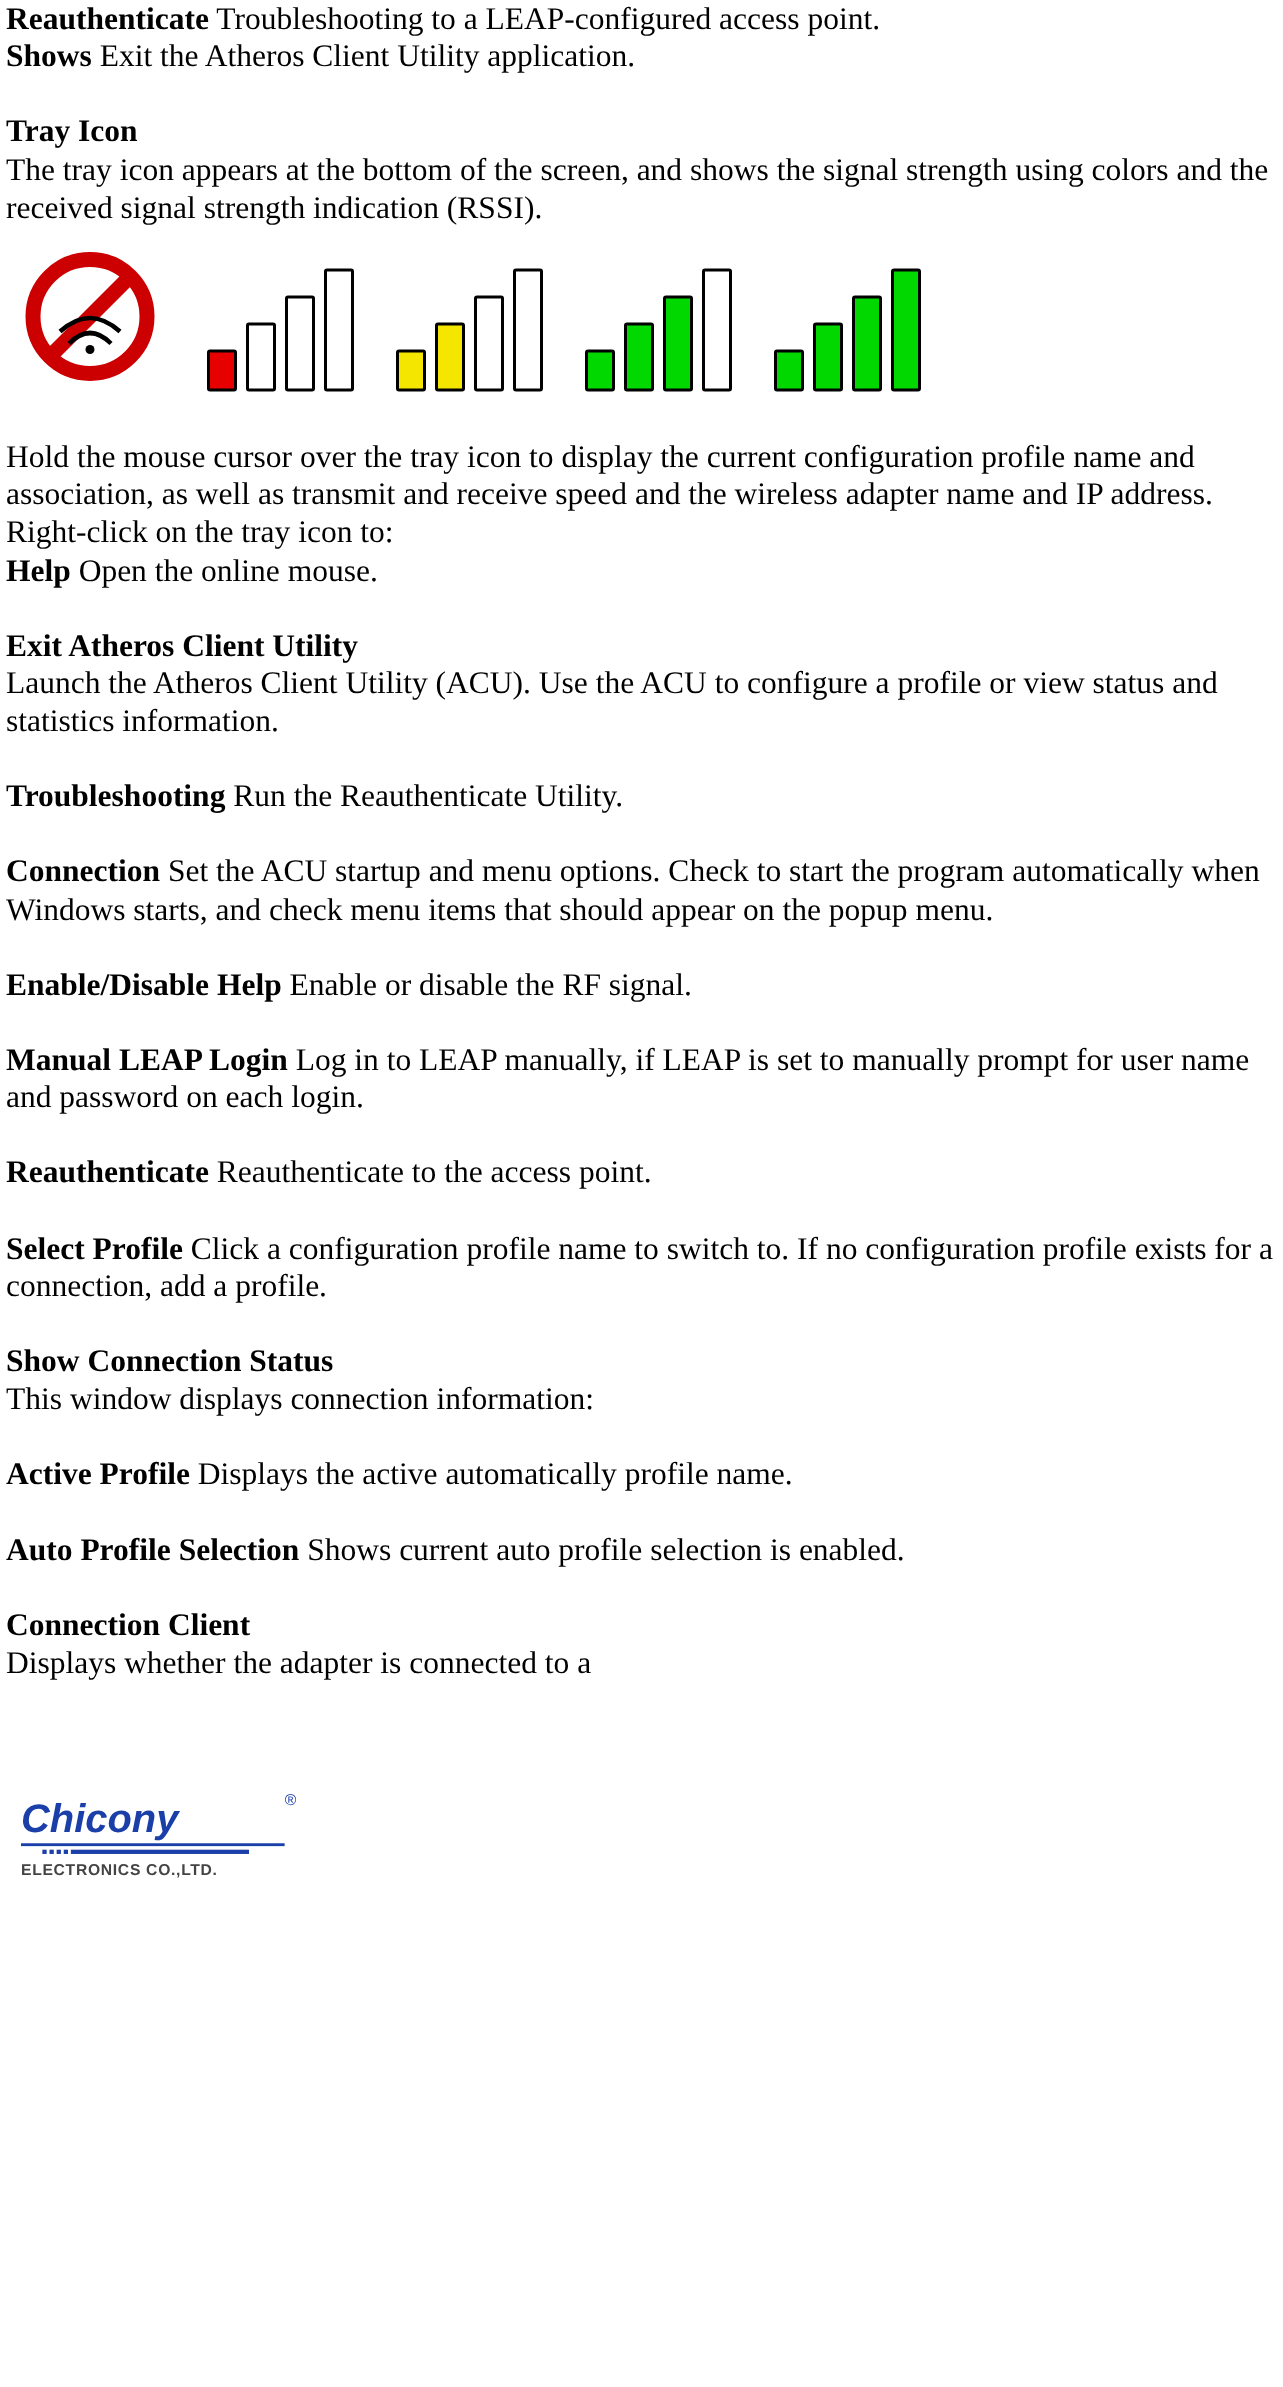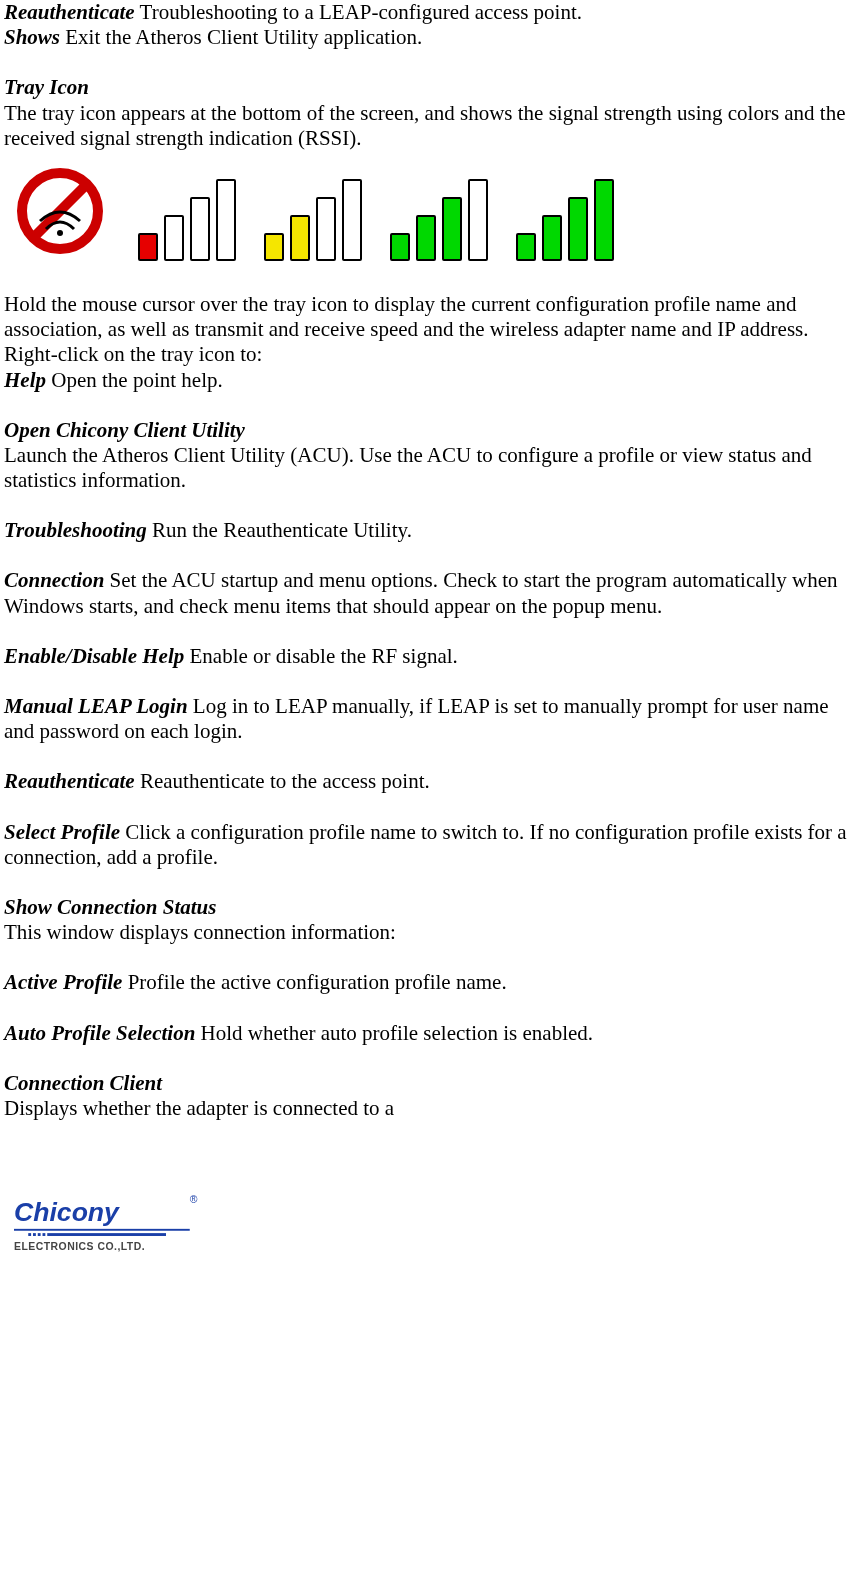--- a/index.html
+++ b/index.html
@@ -5,21 +5,21 @@
   body {
     font-family: "Times New Roman", Times, serif;
     font-size: 21px;
     line-height: 1.2;
     margin: 0;
     padding: 0 4px;
     width: 855px;
     color: #000;
     background: #fff;
   }
-  b { font-weight: bold; font-style: italic; }
+  b { font-weight: bold; }
   .para { margin: 0; }
   .blank { height: 25px; }
   .icons-row { display: flex; align-items: flex-end; gap: 28px; margin: 10px 0 6px 6px; }
   .no-signal { width: 100px; height: 100px; position: relative; }
   .no-signal svg { width: 100px; height: 100px; }
   .bars { display: flex; align-items: flex-end; gap: 6px; }
   .bar {
     width: 20px;
     border: 2px solid #000;
     border-radius: 2px;
@@ -80,26 +80,26 @@
     <div class="bar filled-green" style="height:46px"></div>
     <div class="bar filled-green" style="height:64px"></div>
     <div class="bar filled-green" style="height:82px"></div>
   </div>
 </div>
 
 <div class="blank"></div>
 
 <p class="para">Hold the mouse cursor over the tray icon to display the current configuration profile name and association, as well as transmit and receive speed and the wireless adapter name and IP address. Right-click on the tray icon to:</p>
 <p class="para">
-  <b>Help</b><span> Open the point help.</span>
+  <b>Help</b><span> Open the online mouse.</span>
 </p>
 
 <div class="blank"></div>
 
-<p class="para"><b>Open Chicony Client Utility</b></p>
+<p class="para"><b>Exit Atheros Client Utility</b></p>
 <p class="para">Launch the Atheros Client Utility (ACU). Use the ACU to configure a profile or view status and statistics information.</p>
 
 <div class="blank"></div>
 
 <p class="para">
   <b>Troubleshooting</b><span> Run the Reauthenticate Utility.</span>
 </p>
 
 <div class="blank"></div>
 
@@ -132,27 +132,27 @@
 </p>
 
 <div class="blank"></div>
 
 <p class="para"><b>Show Connection Status</b></p>
 <p class="para">This window displays connection information:</p>
 
 <div class="blank"></div>
 
 <p class="para">
-  <b>Active Profile</b><span> Profile the active configuration profile name.</span>
+  <b>Active Profile</b><span> Displays the active automatically profile name.</span>
 </p>
 
 <div class="blank"></div>
 
 <p class="para">
-  <b>Auto Profile Selection</b><span> Hold whether auto profile selection is enabled.</span>
+  <b>Auto Profile Selection</b><span> Shows current auto profile selection is enabled.</span>
 </p>
 
 <div class="blank"></div>
 
 <p class="para"><b>Connection Client</b></p>
 <p class="para">Displays whether the adapter is connected to a</p>
 
 <div class="footer-logo">
   <svg viewBox="0 0 400 140">
     <text x="0" y="60" font-family="Arial Black, Arial, sans-serif" font-size="56" font-weight="900" font-style="italic" fill="#1a3fa8">Chicony</text>

